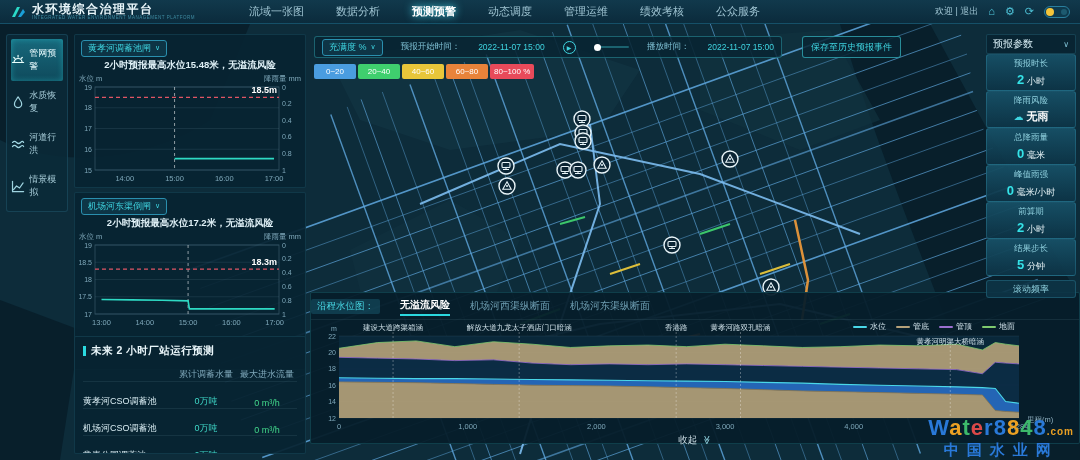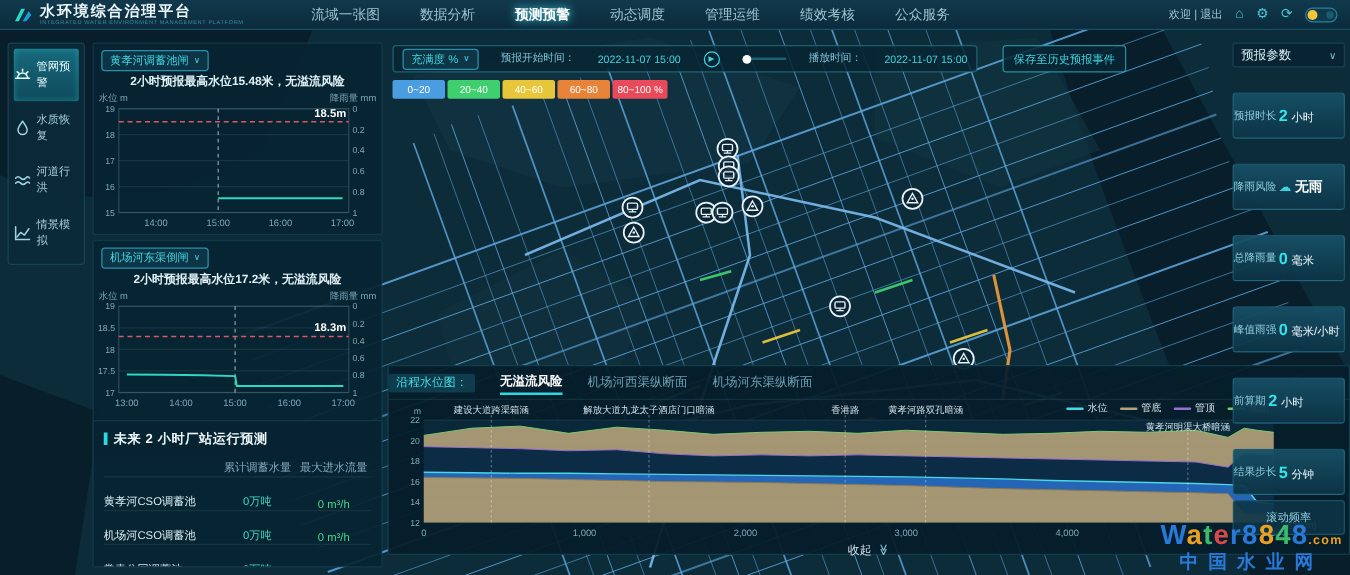--- a/index.html
+++ b/index.html
@@ -56,28 +56,28 @@
 .play{width:13px;height:13px;min-width:13px;border:1px solid #3fd4e0;border-radius:50%;color:#3fd4e0;font-size:6px;display:flex;align-items:center;justify-content:center;cursor:pointer}
 .slider{position:relative;width:76px;height:2px;background:rgba(63,212,224,.35);border-radius:1px;cursor:pointer}
 .slider .knob{position:absolute;left:0;top:-2.5px;width:7px;height:7px;background:#fff;border-radius:50%}
 .save-btn{position:absolute;left:802px;top:36px;height:22px;z-index:4;display:flex;align-items:center;padding:0 8px;font-size:9px;color:#3fd4e0;border:1px solid rgba(63,212,224,.6);border-radius:3px;background:rgba(8,36,50,.85);cursor:pointer;white-space:nowrap}
 .fill-legend{position:absolute;left:314px;top:64px;z-index:4;display:flex;gap:2px}
 .chip{min-width:42px;height:15px;display:flex;align-items:center;justify-content:center;font-size:8px;font-weight:normal;color:#fff;border-radius:2px;padding:0 4px;white-space:nowrap}
 
 .rpanel{position:absolute;left:986px;top:34px;width:90px;z-index:5}
 .rp-head{height:20px;display:flex;align-items:center;justify-content:space-between;padding:0 6px;background:rgba(8,36,50,.9);border:1px solid rgba(60,150,180,.25);border-radius:2px;font-size:10px;color:#d8eef5;cursor:pointer}
 .rp-chev{font-size:8px;color:#7fc0d4}
-.rp-card{margin-top:20px;height:37px;display:flex;flex-direction:row;align-items:center;gap:2px;background:linear-gradient(180deg,rgba(23,80,102,.95),rgba(13,52,70,.95));border:1px solid rgba(63,180,210,.25);border-radius:3px}
+.rp-card{margin-top:0;height:37px;display:flex;flex-direction:column;align-items:center;justify-content:center;gap:2px;background:linear-gradient(180deg,rgba(23,80,102,.95),rgba(13,52,70,.95));border:1px solid rgba(63,180,210,.25);border-radius:3px}
 .rp-lbl{font-size:8.5px;color:#8fd0de}
 .rp-val{display:flex;align-items:baseline;gap:3px}
 .rp-num{font-size:13px;font-weight:bold;color:#35e3e8}
 .rp-unit{font-size:9px;color:#ecf8fb}
 .rp-cloud{font-size:10px;color:#3fd4e0}
 .rp-rain{font-size:11px;font-weight:bold;color:#fff}
-.rp-btn{margin-top:4px;height:28px;display:flex;align-items:center;justify-content:center;font-size:9px;color:#8fd0de;background:rgba(13,52,70,.9);border:1px solid rgba(63,180,210,.25);border-radius:3px;cursor:pointer}
+.rp-btn{margin-top:4px;height:18px;display:flex;align-items:center;justify-content:center;font-size:9px;color:#8fd0de;background:rgba(13,52,70,.9);border:1px solid rgba(63,180,210,.25);border-radius:3px;cursor:pointer}
 
 .bpanel{position:absolute;left:310px;top:292px;width:770px;height:152px;z-index:4;background:rgba(6,30,42,.95);border:1px solid rgba(63,212,224,.18);border-radius:2px}
 .bp-tabs{height:27px;display:flex;align-items:center;gap:20px;padding:0 0;border-bottom:1px solid rgba(120,170,190,.12)}
 .bp-label{font-size:9.5px;color:#4adce8;background:rgba(42,150,180,.25);padding:1px 6px;border-radius:2px;white-space:nowrap}
 .bp-tab{font-size:10px;color:#6f9fb3;cursor:pointer;padding:2px 0;white-space:nowrap}
 .bp-tab.active{color:#fff;font-weight:bold;border-bottom:2px solid #2bd9e0}
 #profile-chart{position:relative;width:766px;height:112px;margin:0 2px}
 .pf-legend{position:absolute;right:64px;top:1px;display:flex;gap:10px;z-index:2}
 .pf-leg-item{display:flex;align-items:center;gap:3px;font-size:8px;color:#cfe0e8}
 .pf-dash{width:14px;height:2px;border-radius:1px}

